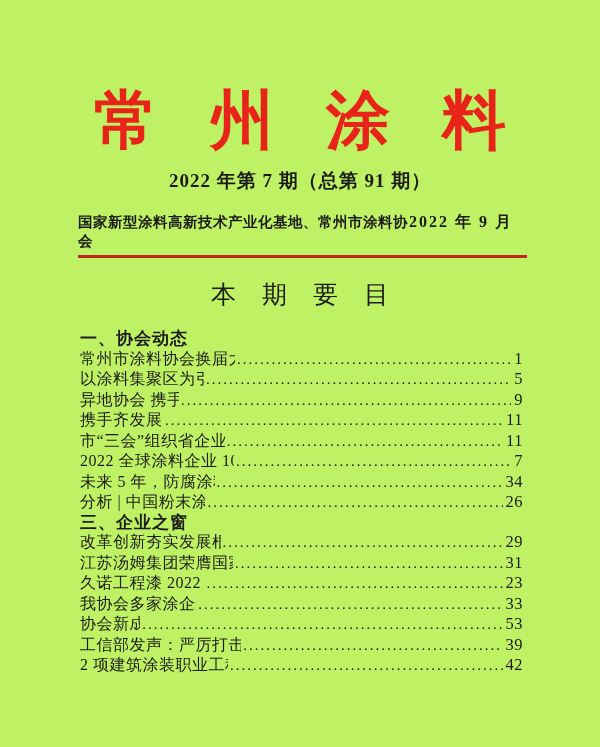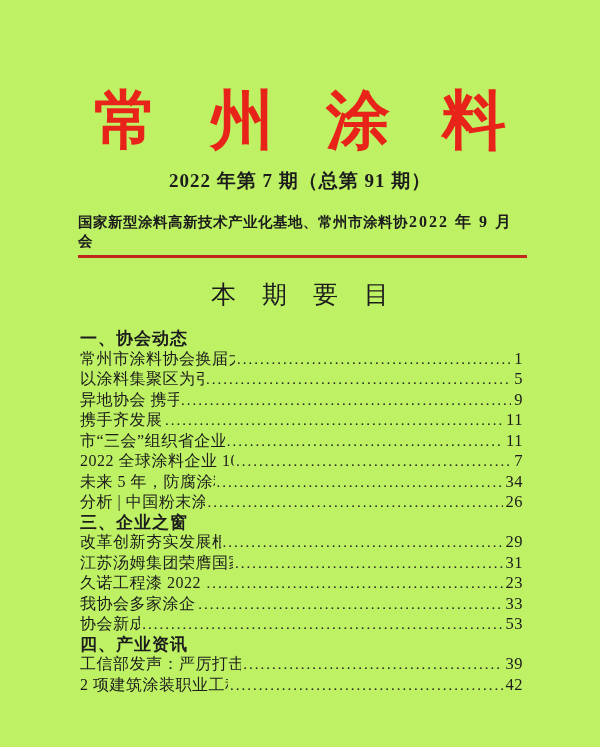--- a/index.html
+++ b/index.html
@@ -180,21 +180,20 @@
       <span class="t">我协会多家涂企迈向产业链最高端！</span>
       <span class="dots"></span>
       <span class="pg">33</span>
     </div>
     <div class="toc-item">
       <span class="t">协会新成员介绍</span>
       <span class="dots"></span>
       <span class="pg">53</span>
     </div>
 
-    <div class="sec-heading">四、产业资讯</div>
     <div class="toc-item">
       <span class="t">工信部发声：严厉打击恶性竞争！全球原料生产基地受挫！</span>
       <span class="dots"></span>
       <span class="pg">39</span>
     </div>
     <div class="toc-item">
       <span class="t">2 项建筑涂装职业工种录入新版“国家职业分类大典”</span>
       <span class="dots"></span>
       <span class="pg">42</span>
     </div>

